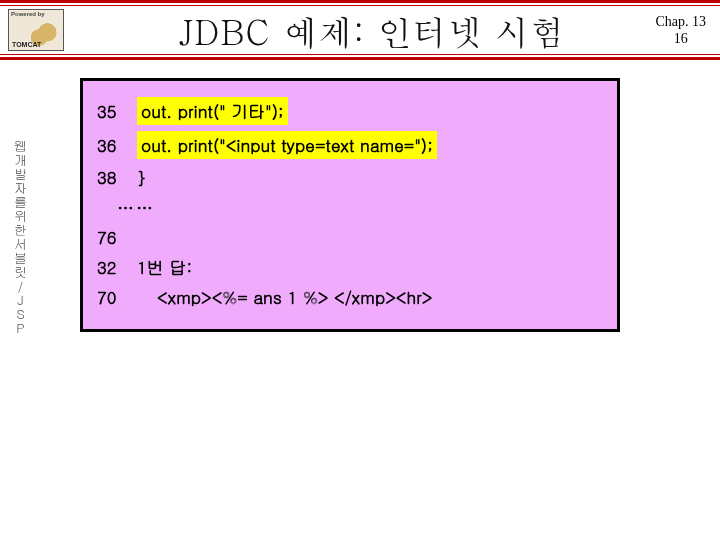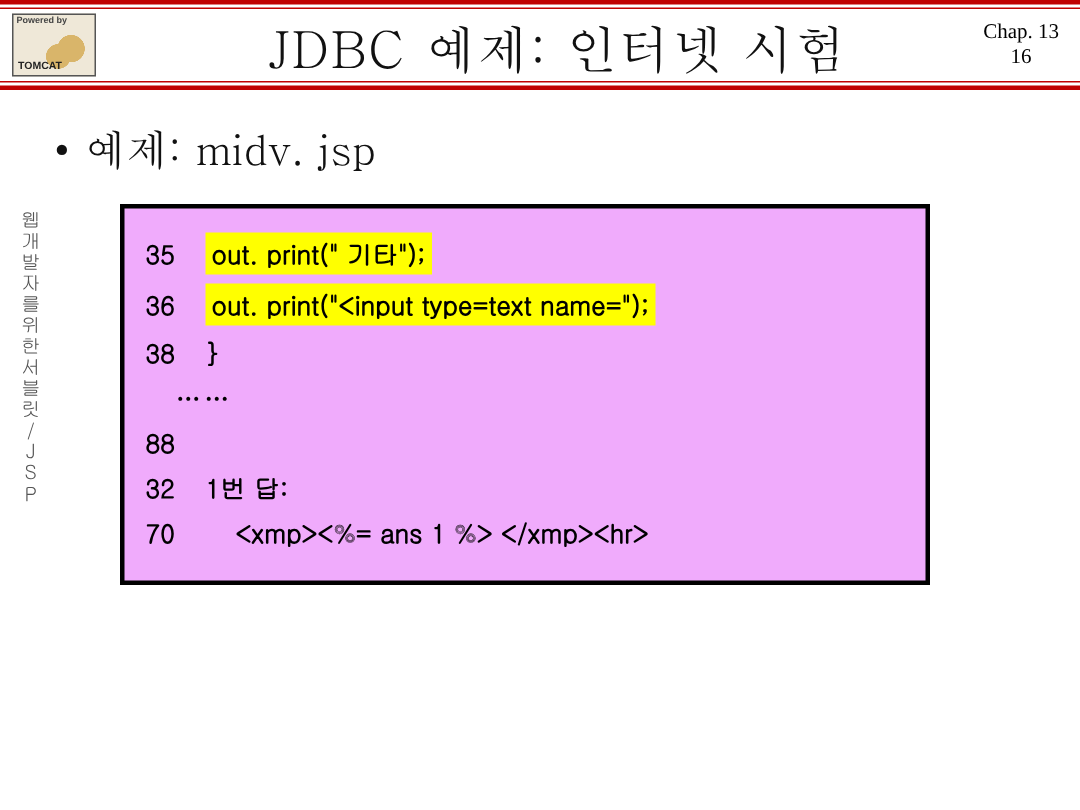--- a/index.html
+++ b/index.html
@@ -139,38 +139,37 @@
 </div>
 
 <div class="chap">
   <div>Chap. 13</div>
   <div>16</div>
 </div>
 
 <div class="sidebar">웹개발자를위한서블릿/JSP</div>
 
 <div class="content">
-  <div class="bullet">예제: midv. jsp</div>
 
   <div class="code-box">
     <div class="code-row">
       <span class="ln">35</span>
       <span class="hl">out. print(" 기타");</span>
     </div>
     <div class="code-row">
       <span class="ln">36</span>
       <span class="hl">out. print("&lt;input type=text name=");</span>
     </div>
     <div class="code-row">
       <span class="ln">38</span>
       <span class="plain">}</span>
     </div>
     <div class="dots">……</div>
     <div class="code-row">
-      <span class="ln">88</span>
+      <span class="ln">76</span>
     </div>
     <div class="code-row">
       <span class="ln">32</span>
       <span class="plain">1번 답:</span>
     </div>
     <div class="code-row">
       <span class="ln">70</span>
       <span class="plain" style="margin-left:20px">&lt;xmp&gt;&lt;%= ans 1 %&gt; &lt;/xmp&gt;&lt;hr&gt;</span>
     </div>
   </div>

